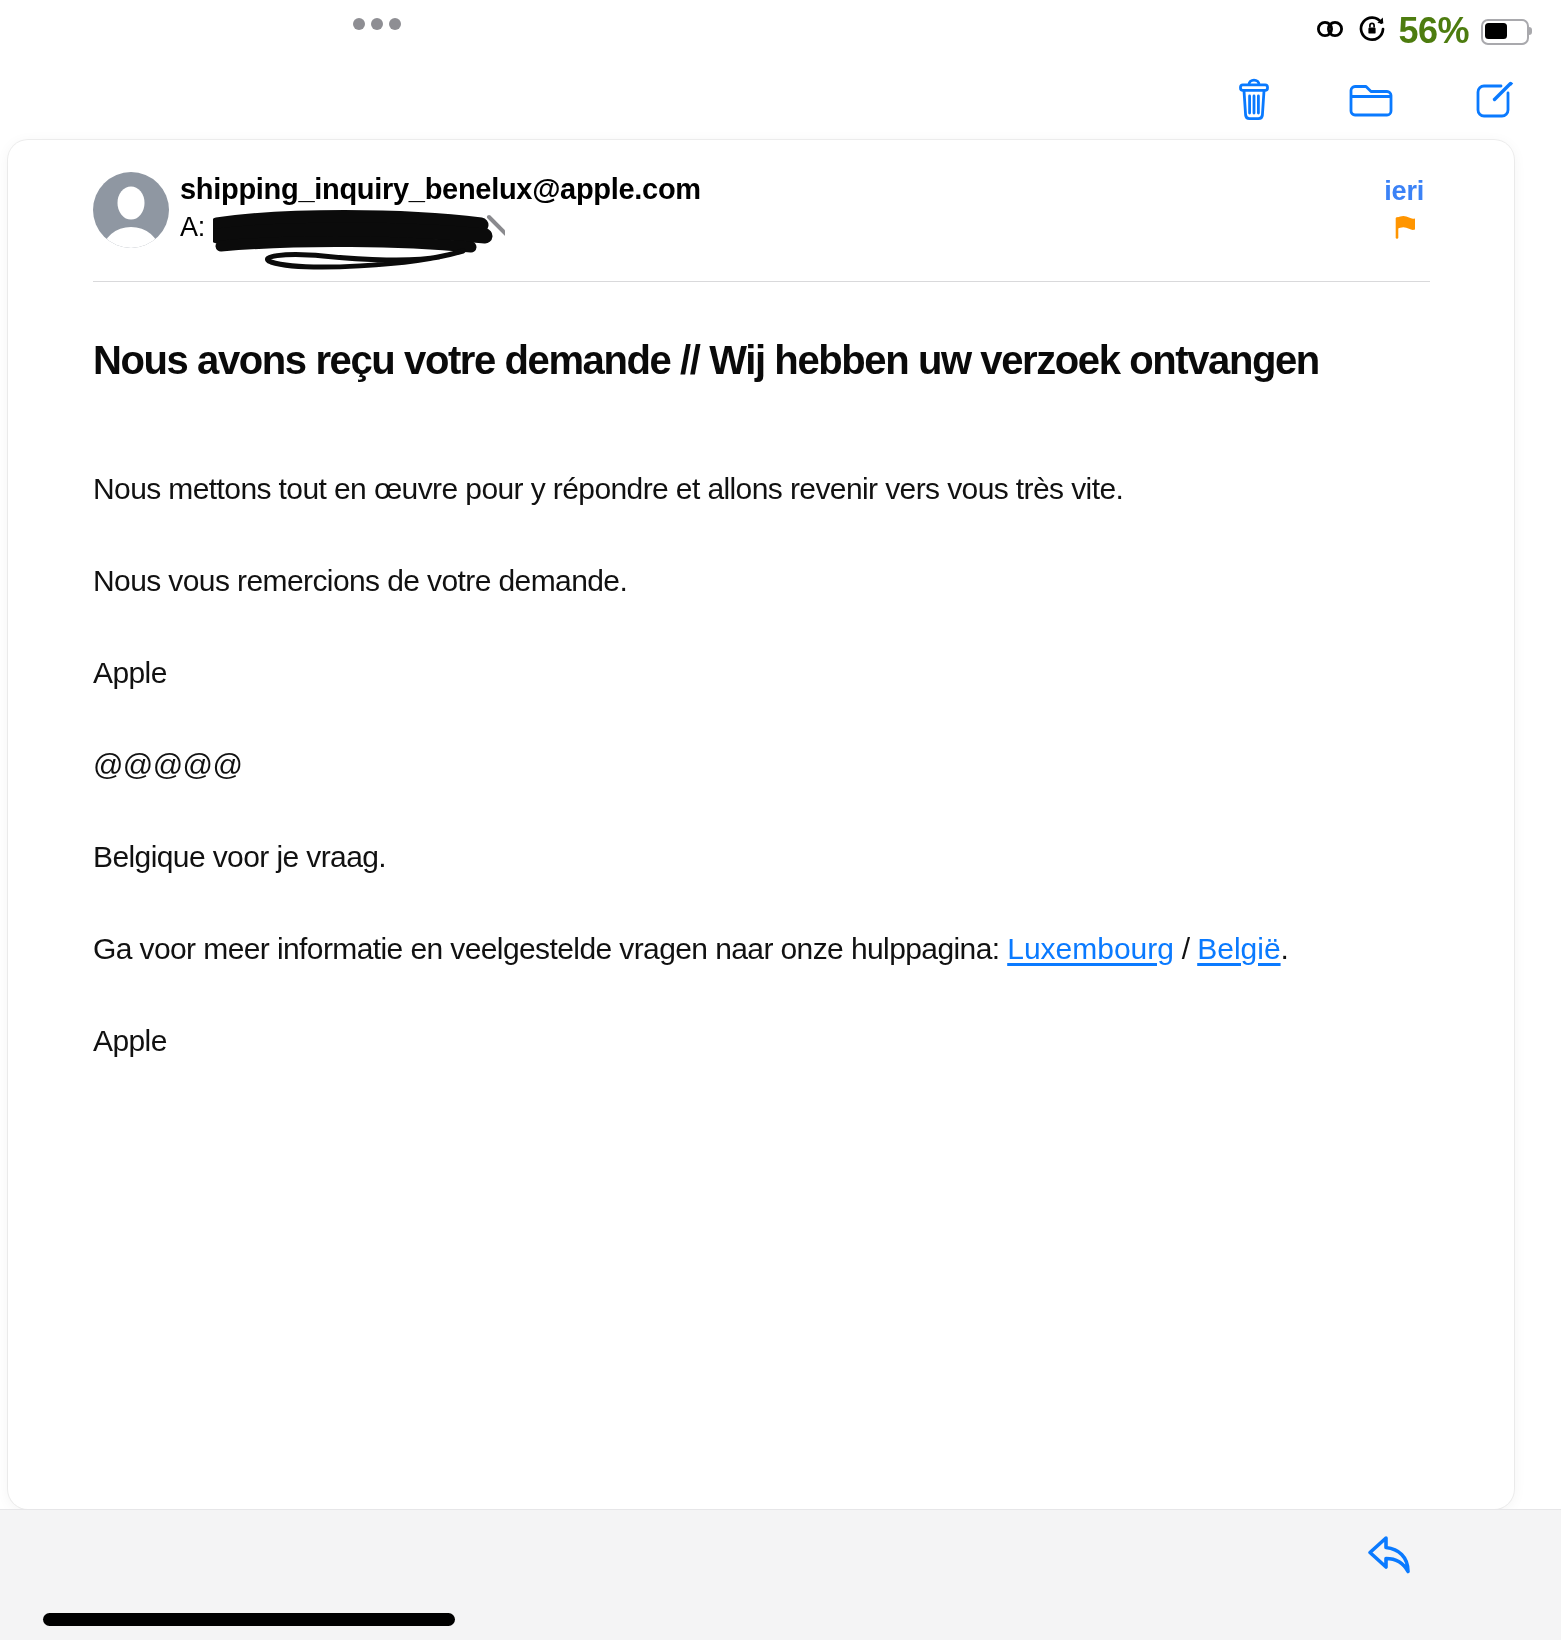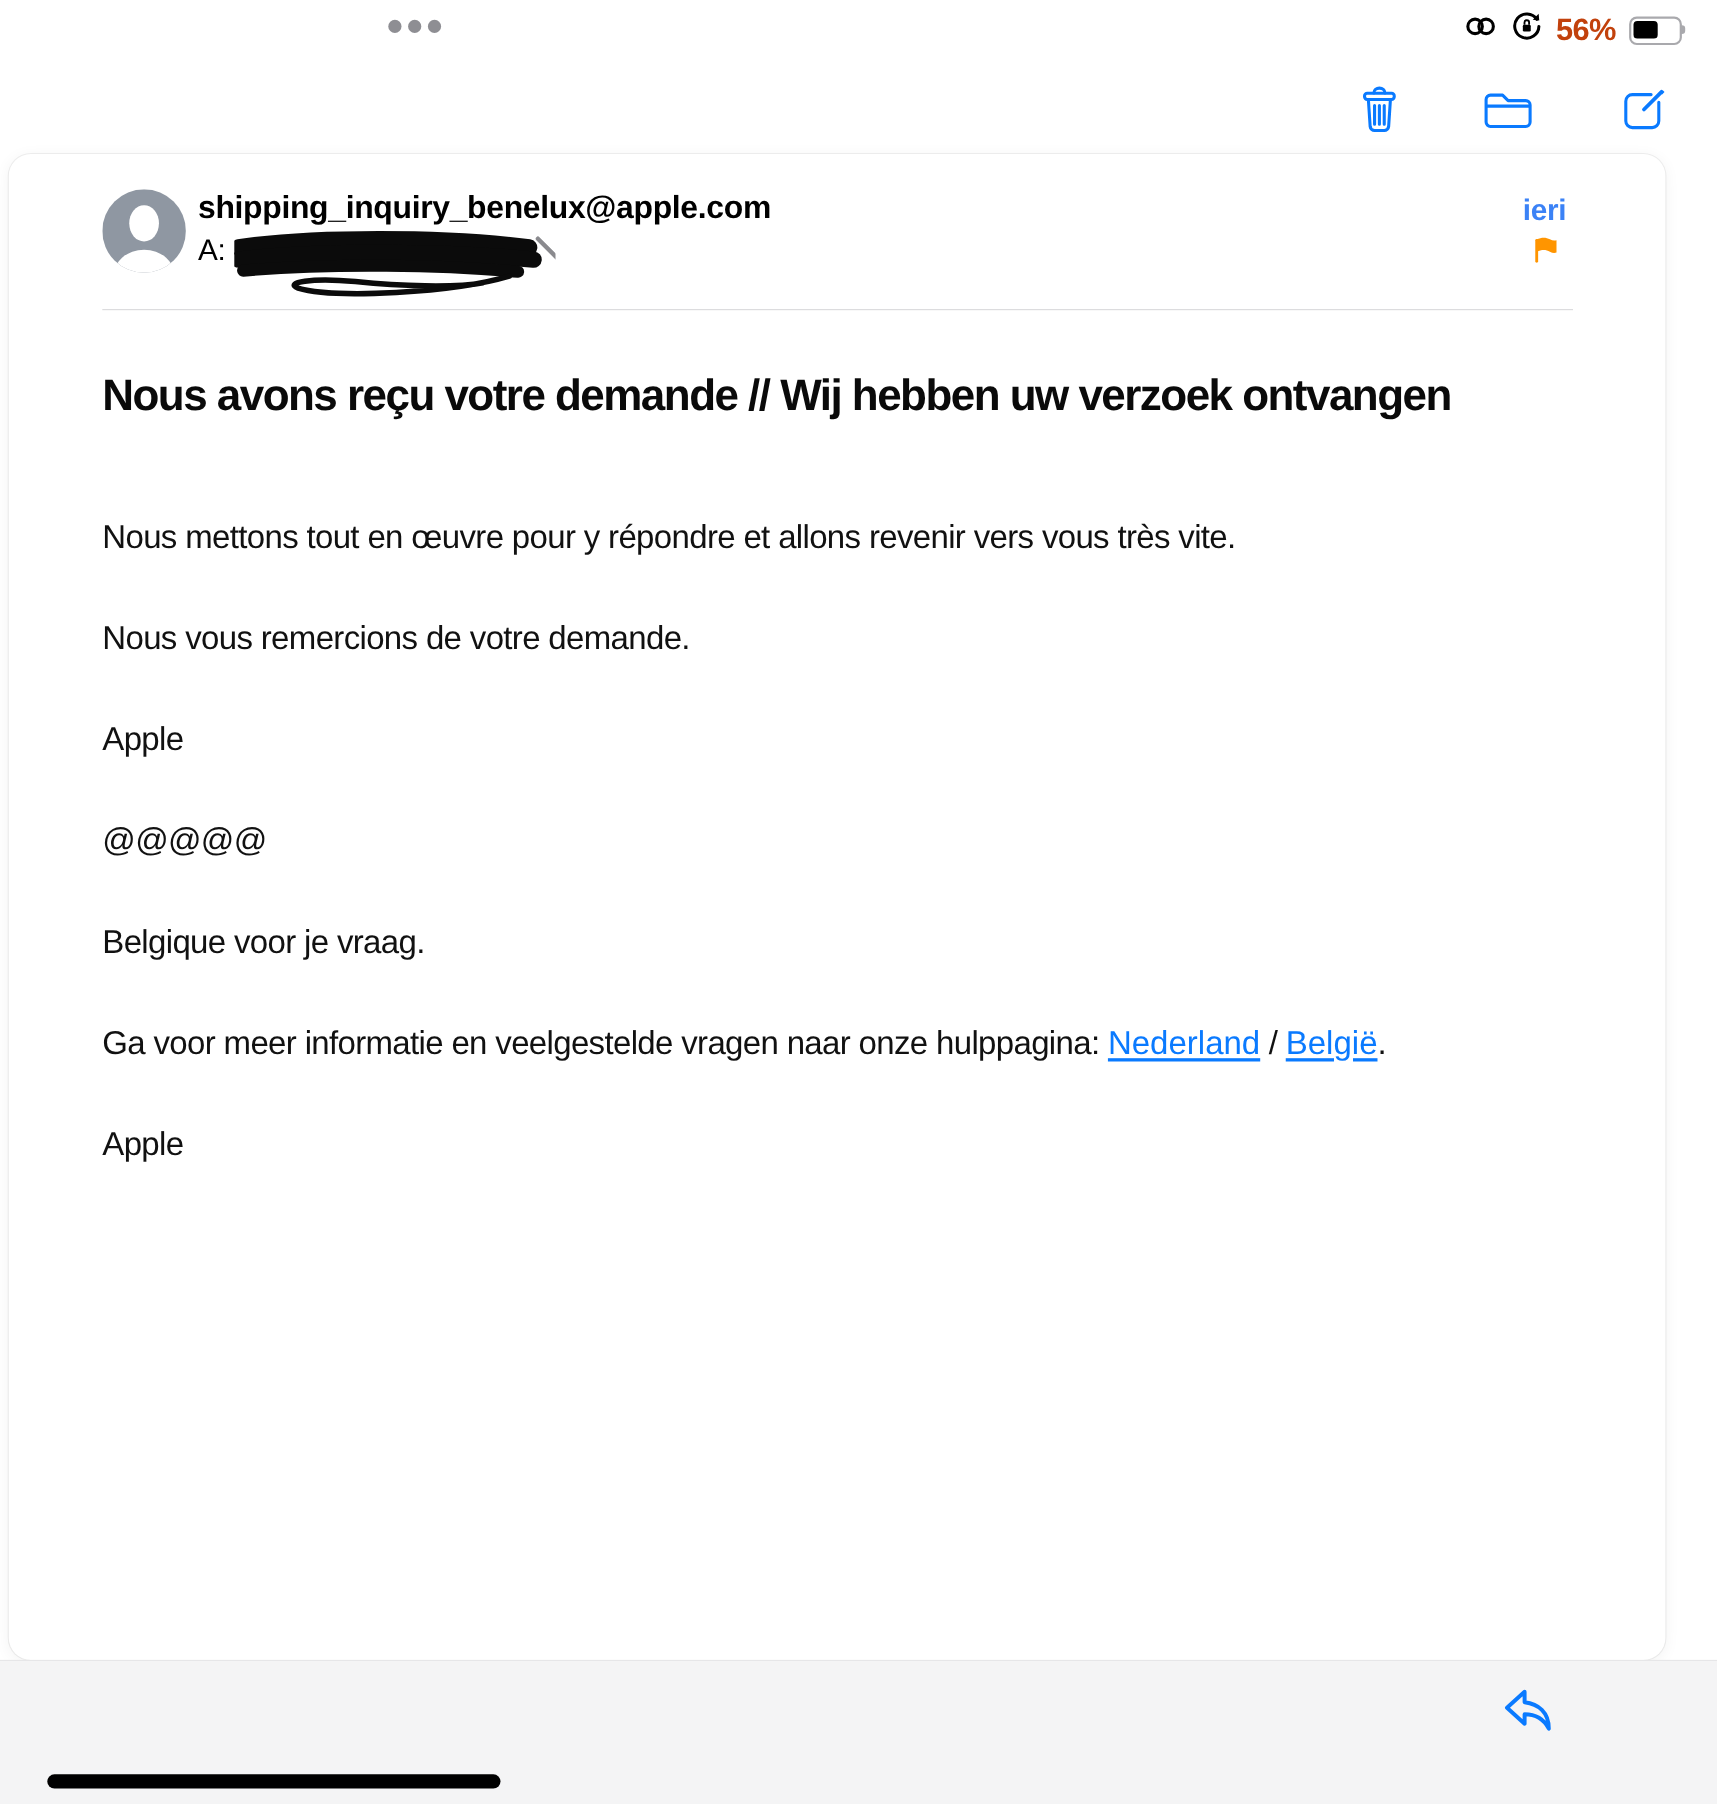--- a/index.html
+++ b/index.html
@@ -7,21 +7,21 @@
     width:1561px;height:1640px;position:relative;overflow:hidden;
     background:#ffffff;
     font-family:"Liberation Sans","DejaVu Sans",sans-serif;
     -webkit-font-smoothing:antialiased;
   }
   
   .statusbar{position:absolute;top:0;left:0;right:0;height:48px;}
   .mt-dots{position:absolute;left:353px;top:18px;display:flex;gap:6px;}
   .mt-dots i{width:12px;height:12px;border-radius:50%;background:#8e8e93;display:block;}
   .sb-right{position:absolute;right:28px;top:10px;display:flex;align-items:center;gap:12px;}
-  .sb-pct{font-size:28px;font-weight:700;color:#c2410c;letter-spacing:-0.5px;}
+  .sb-pct{font-size:36px;font-weight:700;color:#4d7c0f;letter-spacing:-0.5px;}
   .battery{position:relative;width:52px;height:24px;}
   .battery .shell{position:absolute;left:0;top:0;width:44px;height:22px;border:2px solid #a9a9ad;border-radius:7px;}
   .battery .fill{position:absolute;left:4px;top:4px;width:22px;height:16px;background:#000;border-radius:3.5px;}
   .battery .nub{position:absolute;right:1px;top:8px;width:4px;height:8px;background:#a9a9ad;border-radius:0 3px 3px 0;}
   
   .mailbar{position:absolute;top:62px;left:0;right:0;height:70px;}
   .mailbar .tool{position:absolute;top:14px;width:48px;height:48px;border:0;background:transparent;padding:0;cursor:pointer;}
   .tool.trash{left:1230px;}
   .tool.folder{left:1346px;}
   .tool.compose{left:1470px;}
@@ -166,21 +166,21 @@
   </div>
 
   <div class="msg-body">
     <h1 class="subject">Nous avons reçu votre demande // Wij hebben uw verzoek ontvangen</h1>
 
     <p>Nous mettons tout en œuvre pour y répondre et allons revenir vers vous très vite.</p>
     <p>Nous vous remercions de votre demande.</p>
     <p>Apple</p>
     <p>@@@@@</p>
     <p>Belgique voor je vraag.</p>
-    <p><span>Ga voor meer informatie en veelgestelde vragen naar onze hulppagina: </span><a>Nederland</a><span> / </span><a>België</a><span>.</span></p>
+    <p><span>Ga voor meer informatie en veelgestelde vragen naar onze hulppagina: </span><a>Luxembourg</a><span> / </span><a>België</a><span>.</span></p>
     <p>Apple</p>
   </div>
 </div>
 
 <div class="bottombar">
   <button class="reply-btn" aria-label="reply">
     <span>
       <svg width="52" height="48" viewBox="0 0 52 48" fill="none" stroke="#0a7aff" stroke-width="3.6" stroke-linejoin="round" stroke-linecap="round">
         <path d="M23 8 L7 22.5 L23 37 V28.5 C33 28.5 40.5 33 45 41.5 C45 26.5 35.5 19 23 17.5 Z"></path>
       </svg>

